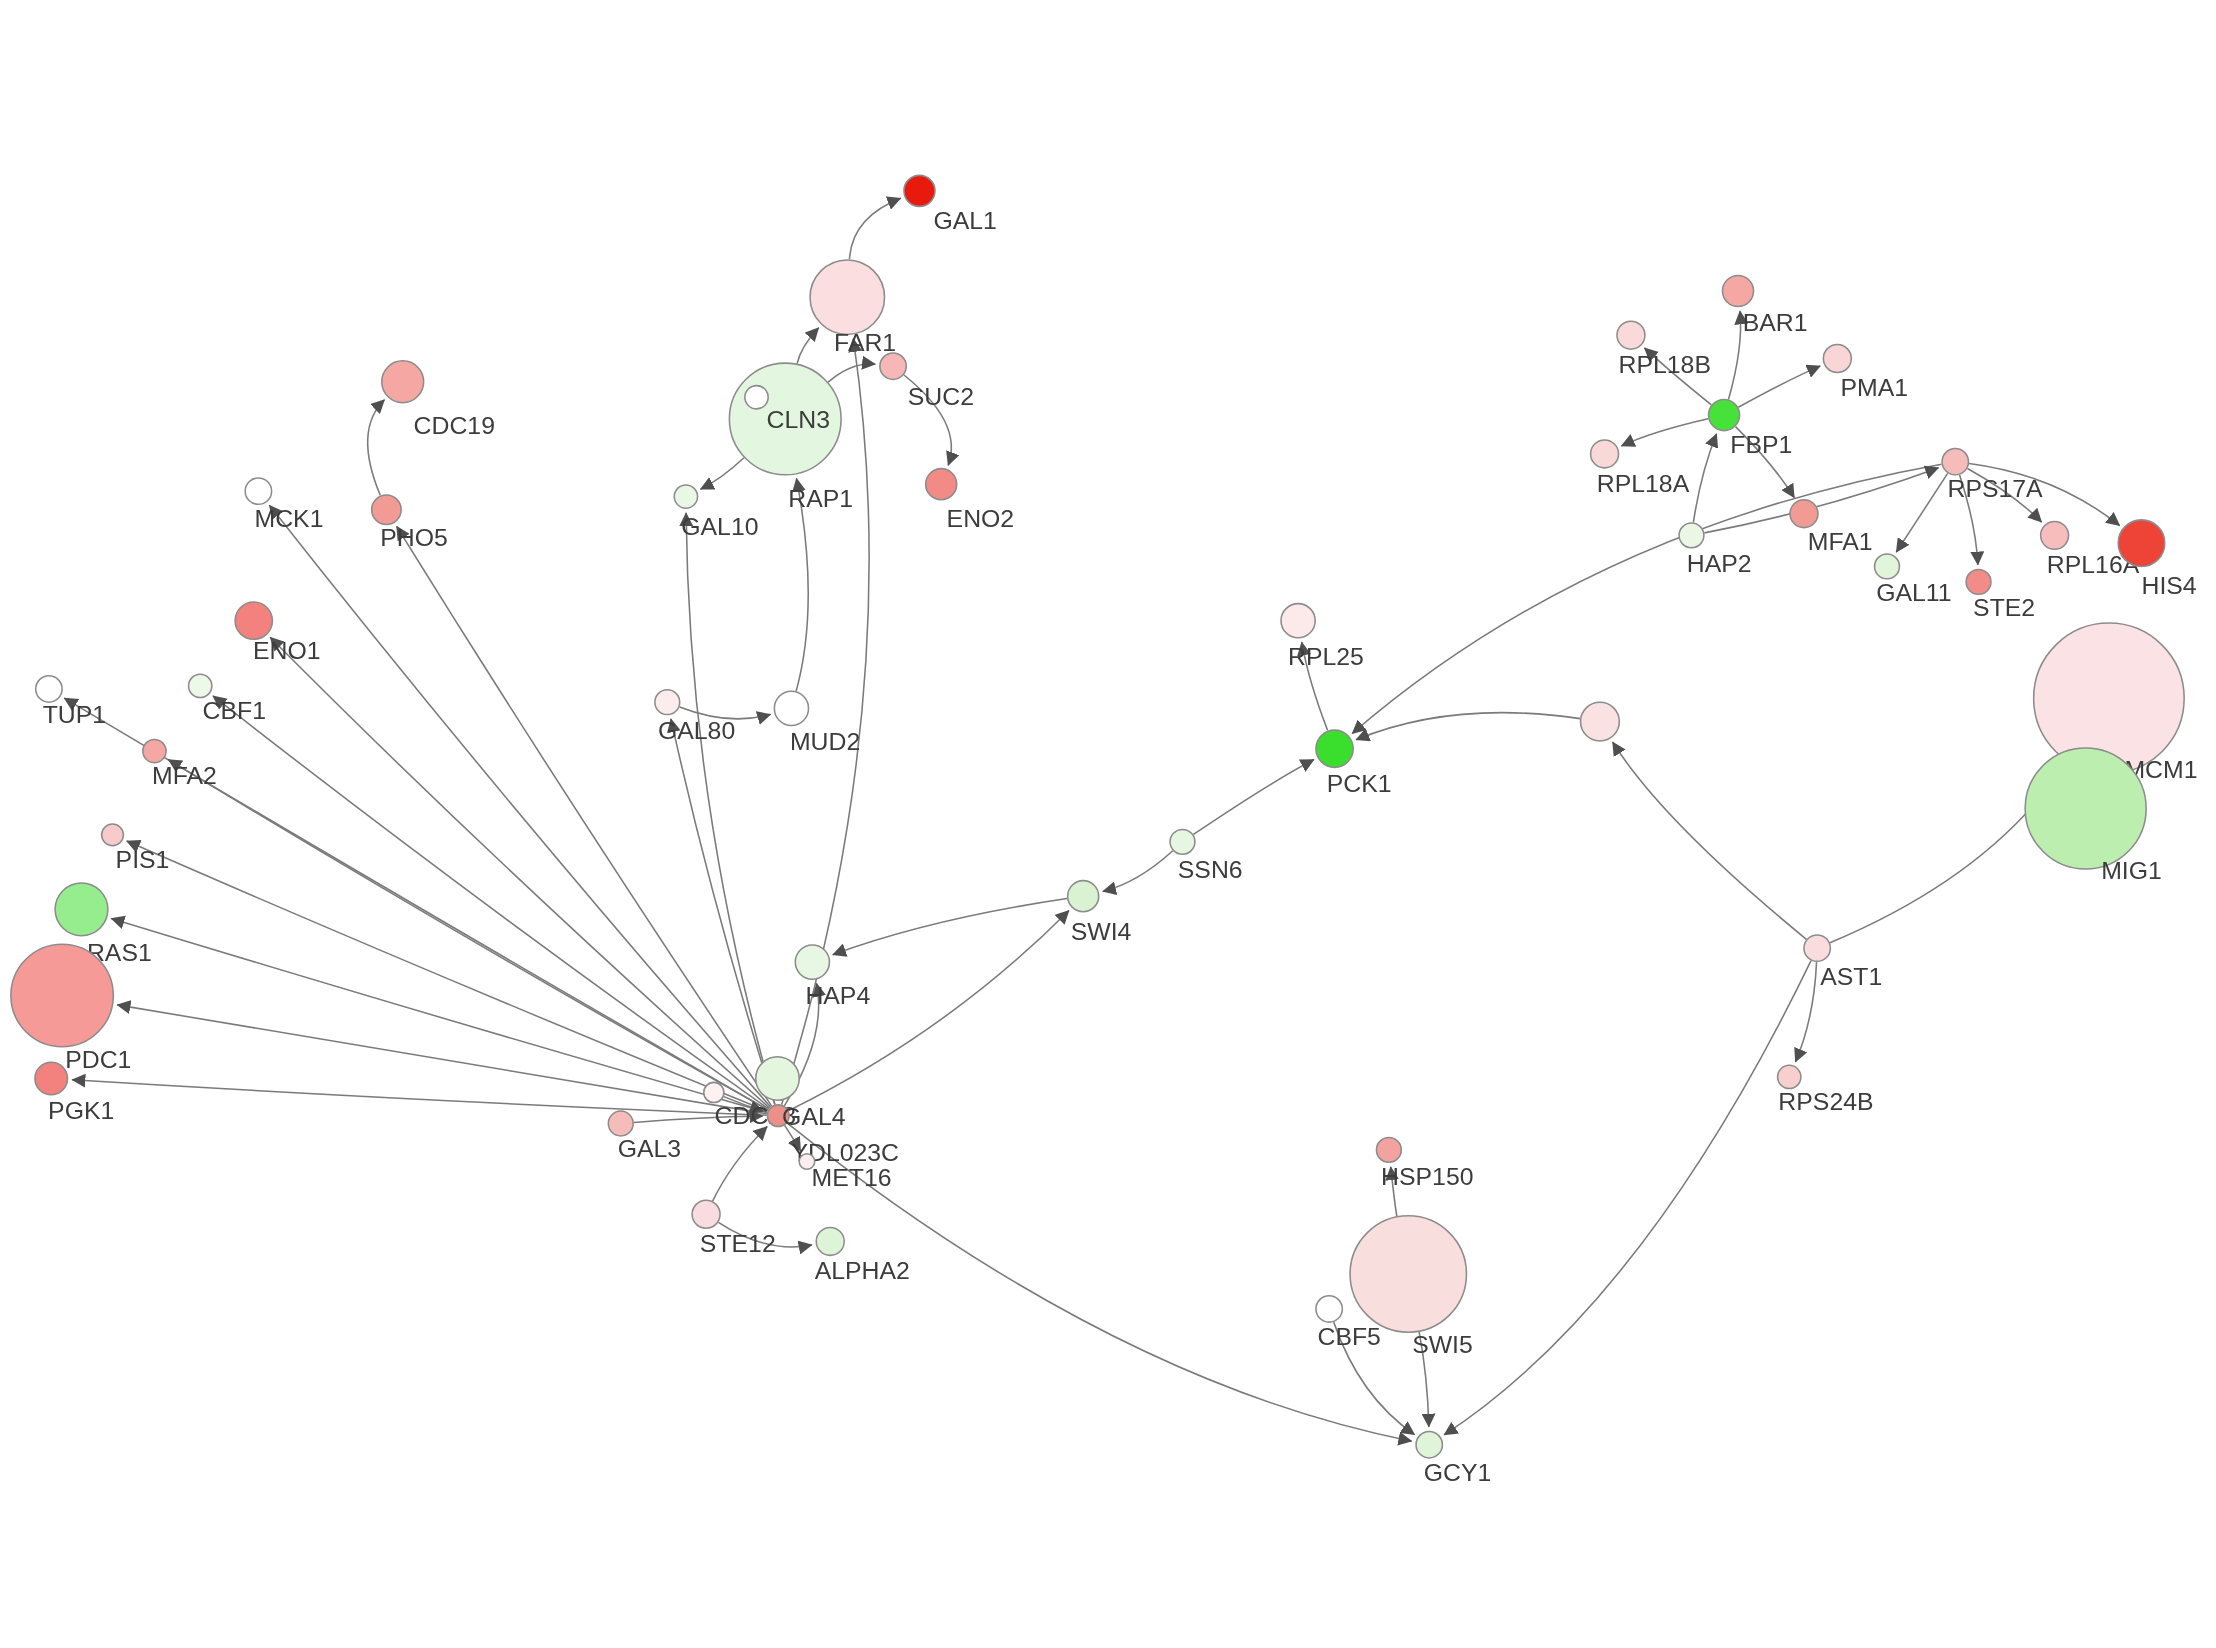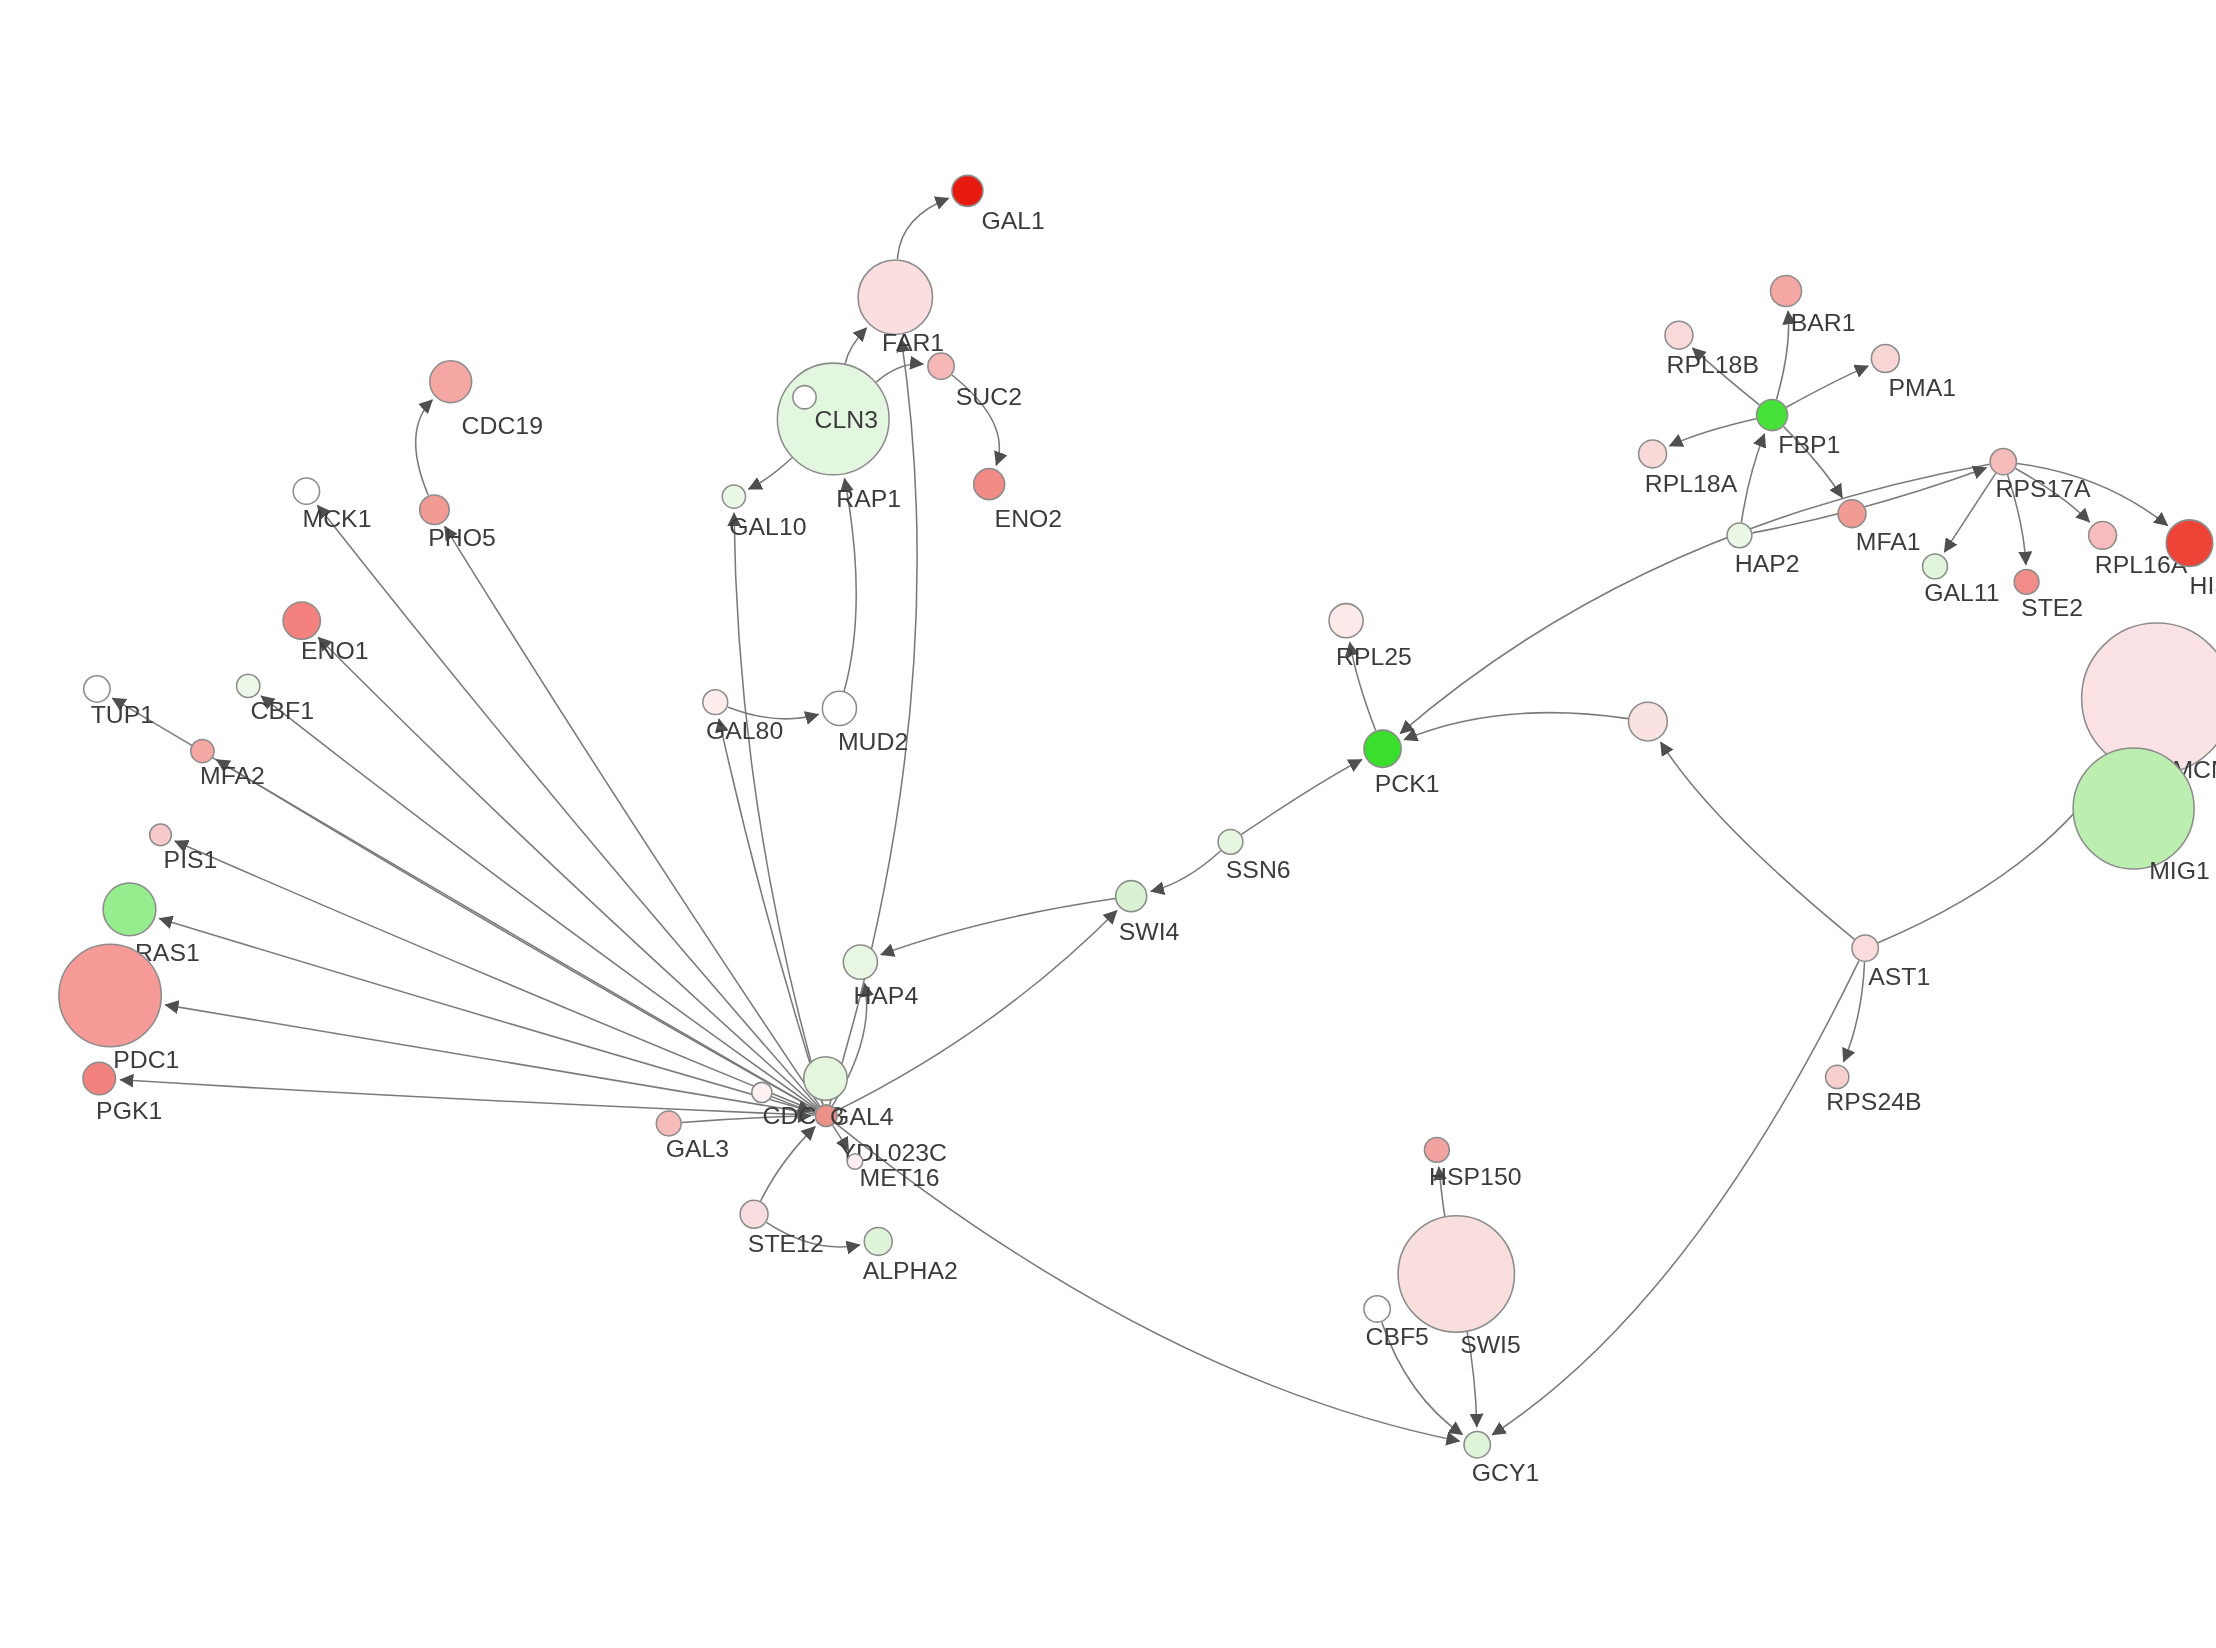--- a/index.html
+++ b/index.html
@@ -1,17 +1,17 @@
 <!DOCTYPE html>
 <html style="font-size:12.4px"><head>
 <meta charset="utf-8">
 <style>
   html,body{margin:0;padding:0;background:#ffffff;}
   body{width:2216px;height:1648px;overflow:hidden;font-family:"Liberation Sans",sans-serif;}
-  #graph-wrap{width:2136px;height:1648px;padding-left:48px;}
+  #graph-wrap{width:2136px;height:1648px;}
   svg{display:block;}
   text{pointer-events:none;}
 </style>
 </head>
 <body>
 
 <div id="graph-wrap">
   <svg id="graph-svg" width="2216" height="1648" viewBox="0 0 2856 2124" xmlns="http://www.w3.org/2000/svg">
       <defs>
         <marker id="arrow" viewBox="0 0 10 10" refX="9.5" refY="5" markerWidth="18" markerHeight="18" markerUnits="userSpaceOnUse" orient="auto">

